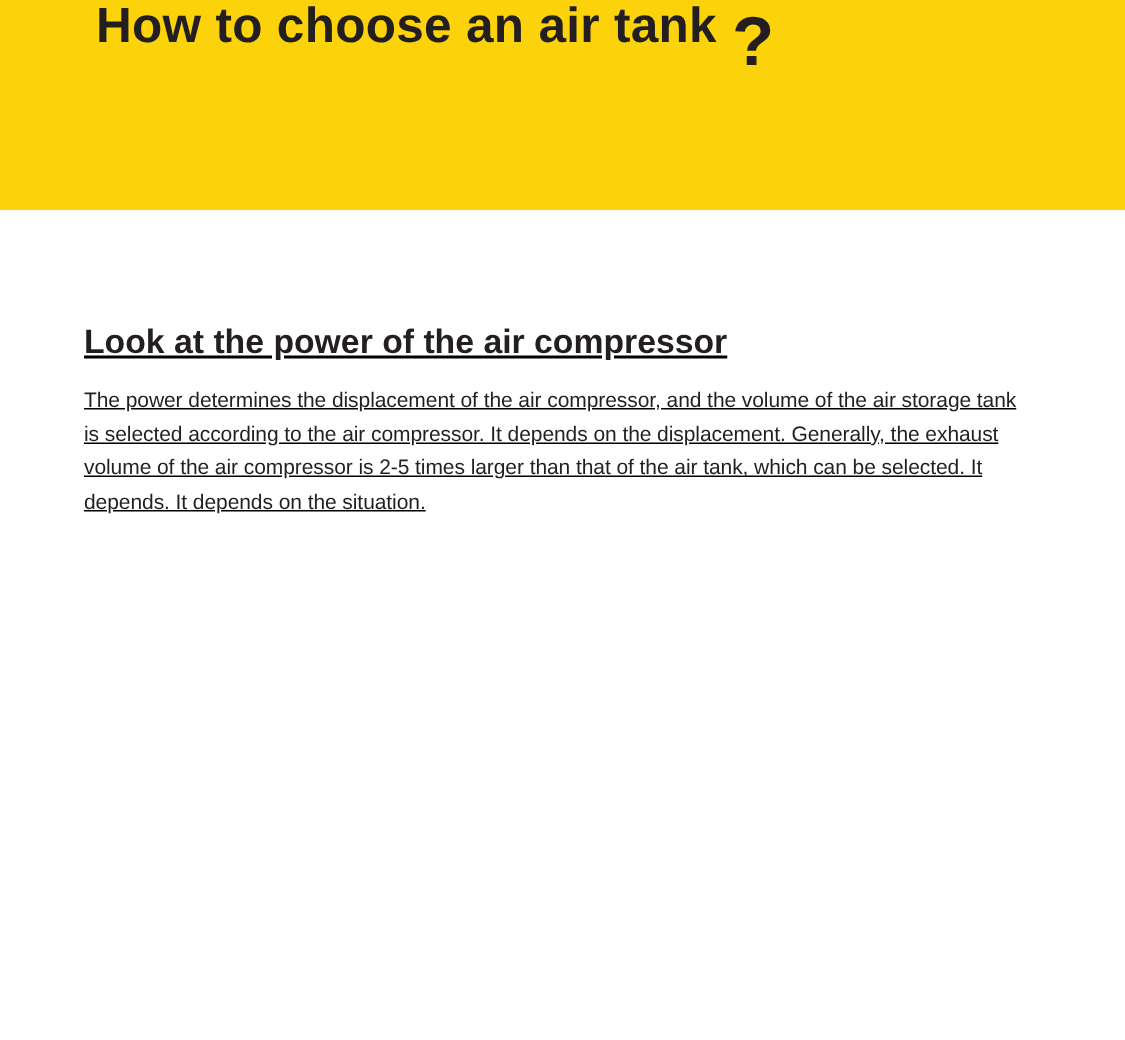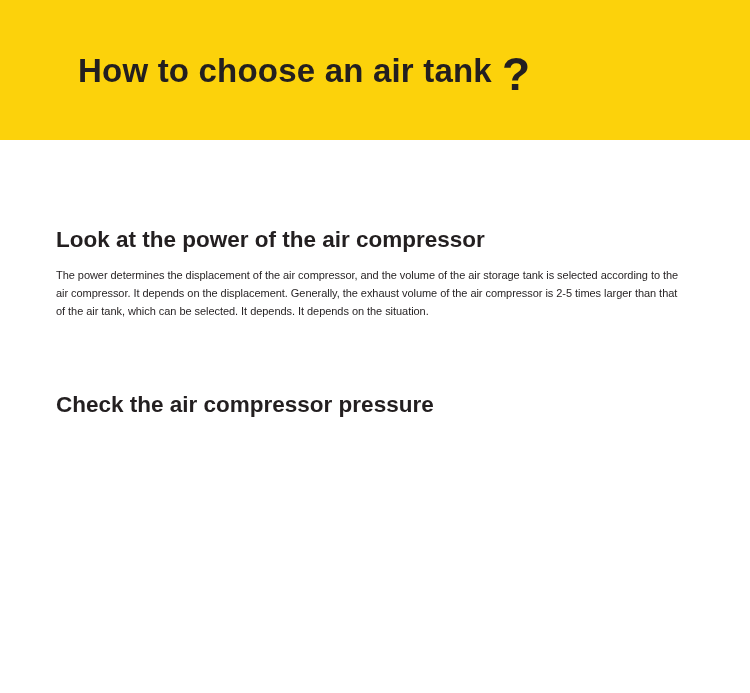--- a/index.html
+++ b/index.html
@@ -24,25 +24,25 @@
     position: absolute;
     left: 0;
     top: 0;
     width: 750px;
     height: 140px;
     background: #fcd20b;
     box-sizing: border-box;
   }
   .banner-inner {
     position: absolute;
-    left: 78px;
+    left: 64px;
     top: 0;
     height: 140px;
     display: flex;
-    align-items: center;
+    align-items: flex-start;
   }
   .banner-title {
     font-size: 33px;
     font-weight: bold;
     color: #231f20;
     letter-spacing: 0.2px;
     line-height: 1;
     white-space: nowrap;
   }
   .banner-qmark {
@@ -55,38 +55,39 @@
     top: 4px;
   }
   
   .content {
     position: absolute;
     left: 56px;
     top: 140px;
     width: 640px;
   }
   .section {
-    margin-top: 12px;
+    margin-top: 0;
+    text-decoration: underline;
   }
   .section.first {
     padding-top: 74px;
   }
   .section.second {
     padding-top: 59px;
   }
   .section-heading {
     font-size: 22.5px;
     font-weight: bold;
     color: #231f20;
     line-height: 1.2;
     margin: 0 0 14px 0;
     letter-spacing: 0px;
   }
   .section-body {
-    font-size: 11px;
+    font-size: 14px;
     color: #231f20;
     line-height: 1.62;
     margin: 0;
     width: 626px;
     letter-spacing: -0.05px;
   }
 </style>
 </head>
 <body>
 
@@ -100,18 +101,17 @@
   </div>
 
   <div class="content">
 
     <div class="section first">
       <h2 class="section-heading">Look at the power of the air compressor</h2>
       <p class="section-body">The power determines the displacement of the air compressor, and the volume of the air storage tank is selected according to the air compressor. It depends on the displacement. Generally, the exhaust volume of the air compressor is 2-5 times larger than that of the air tank, which can be selected. It depends. It depends on the situation.</p>
     </div>
 
     <div class="section second">
-      <h2 class="section-heading">Check the air compressor pressure</h2>
     </div>
 
   </div>
 
 </div>
 
 </body></html>

